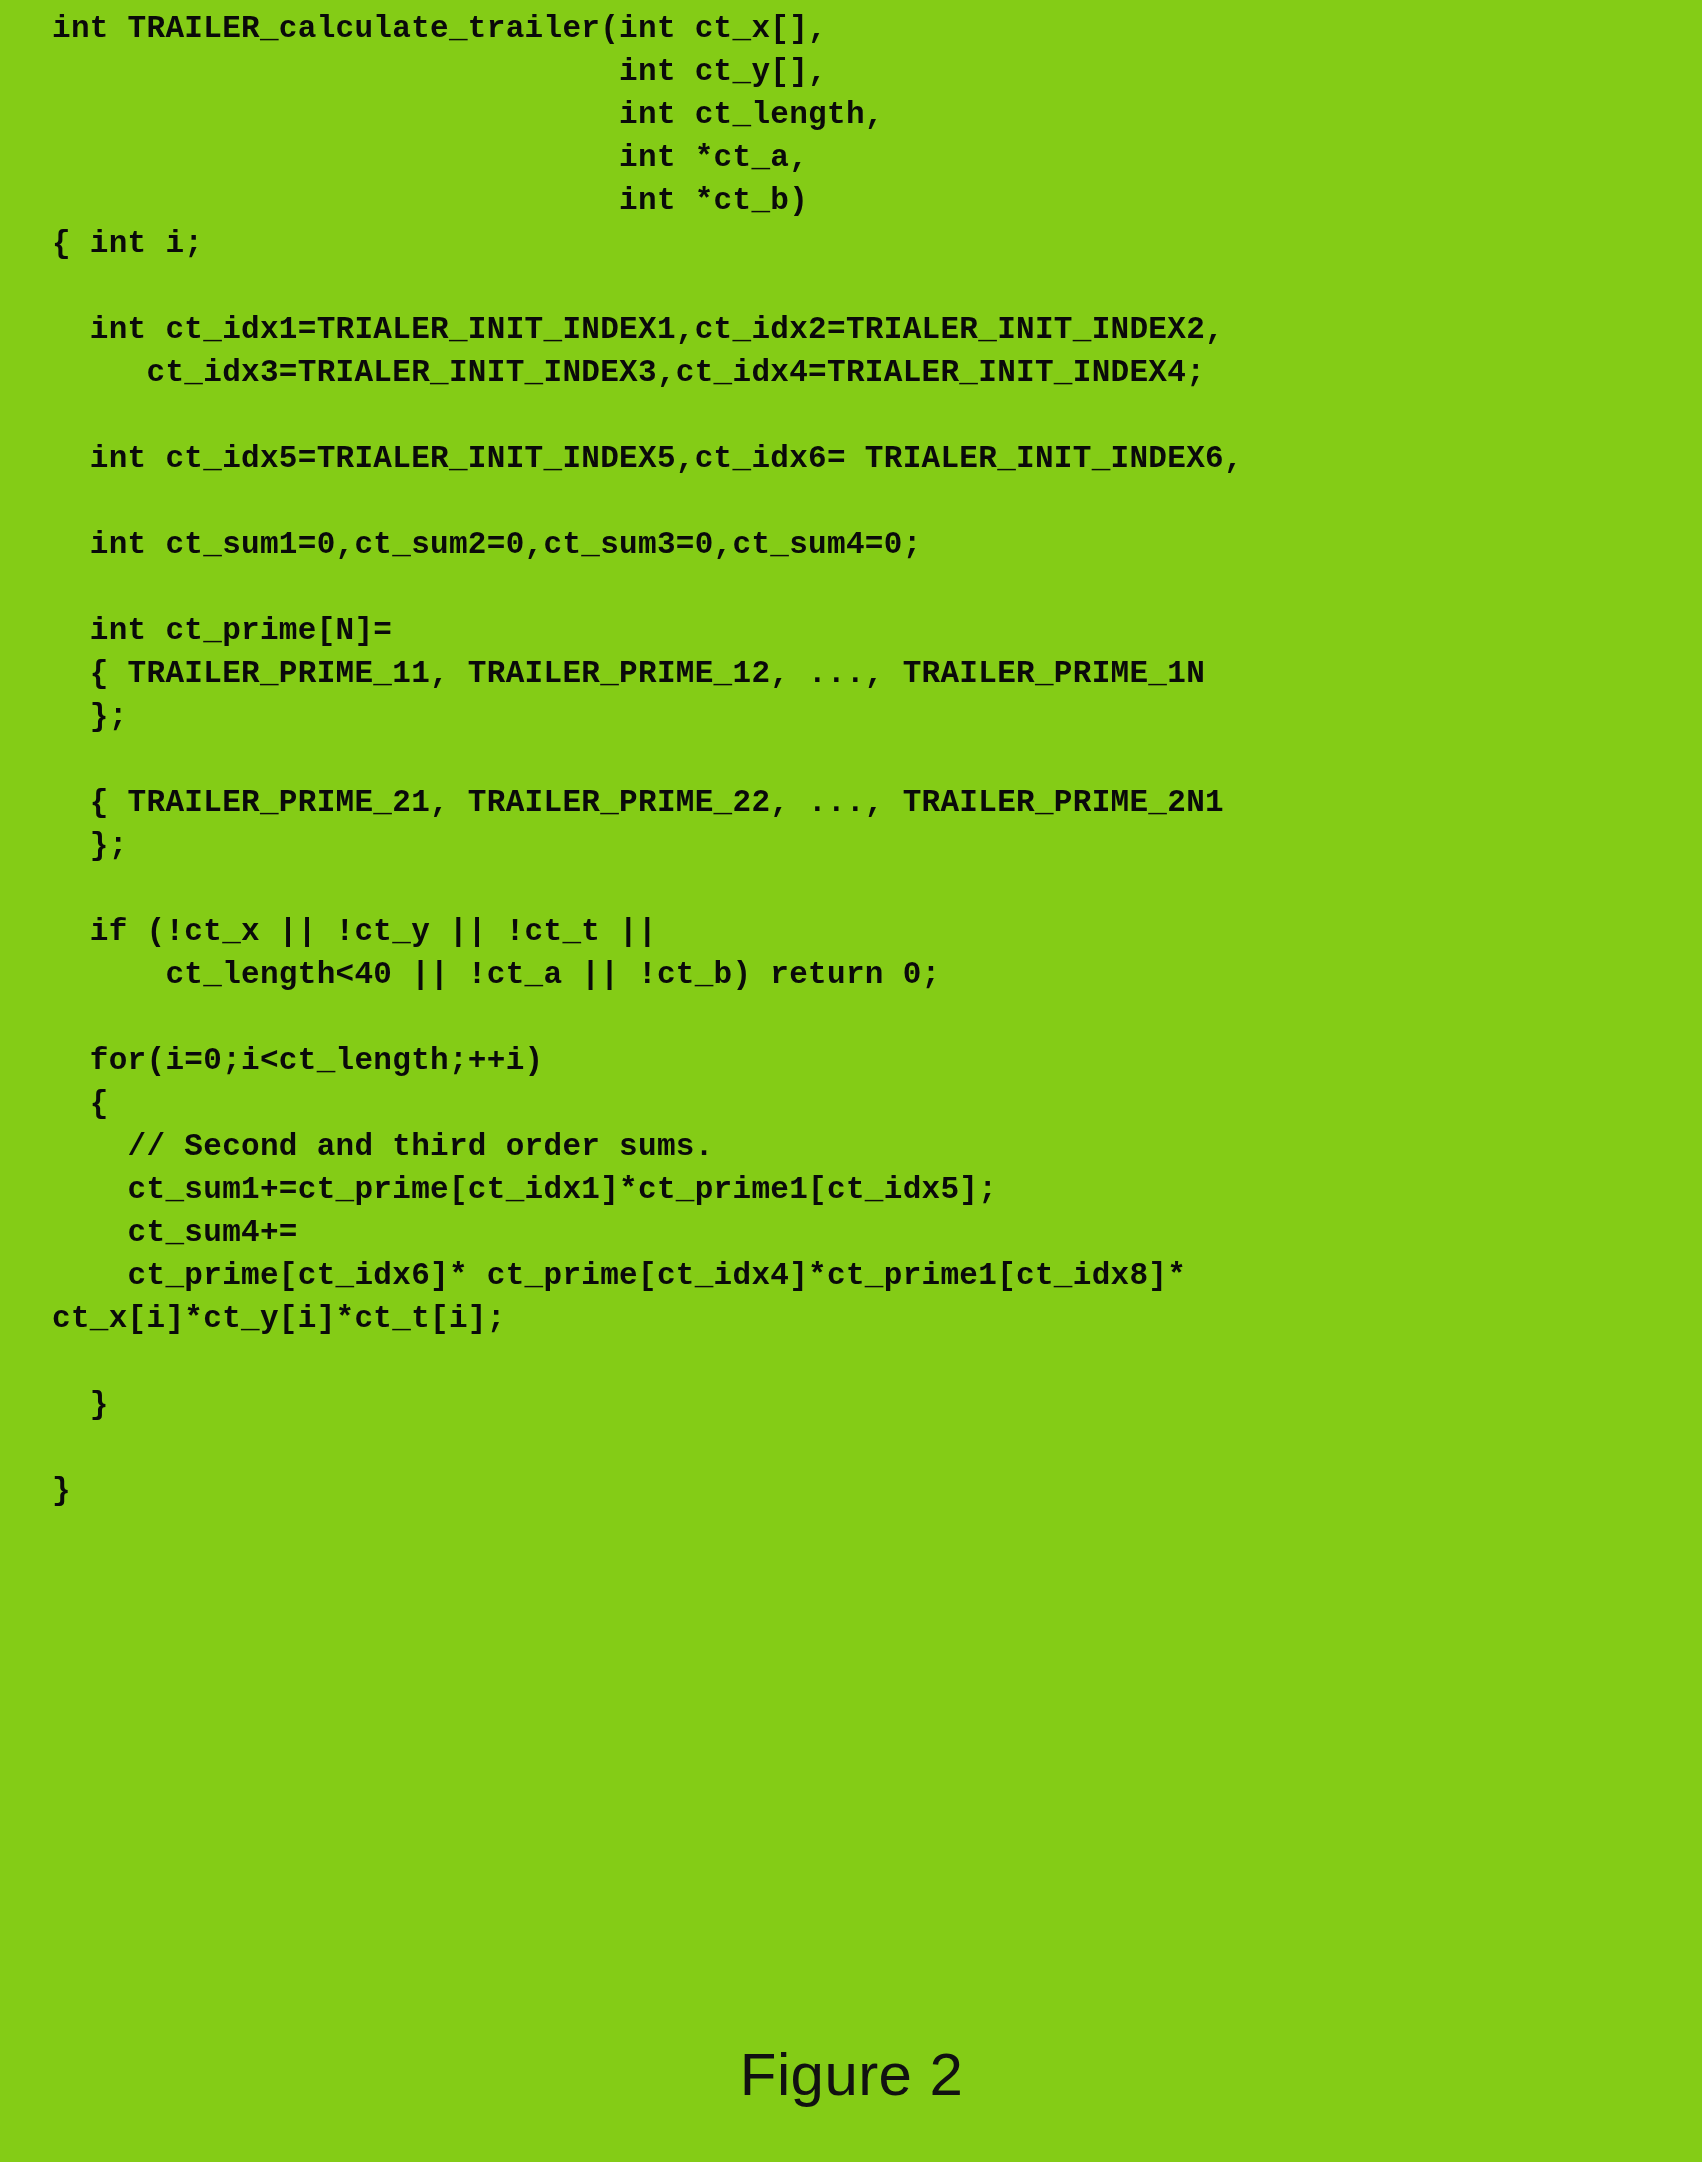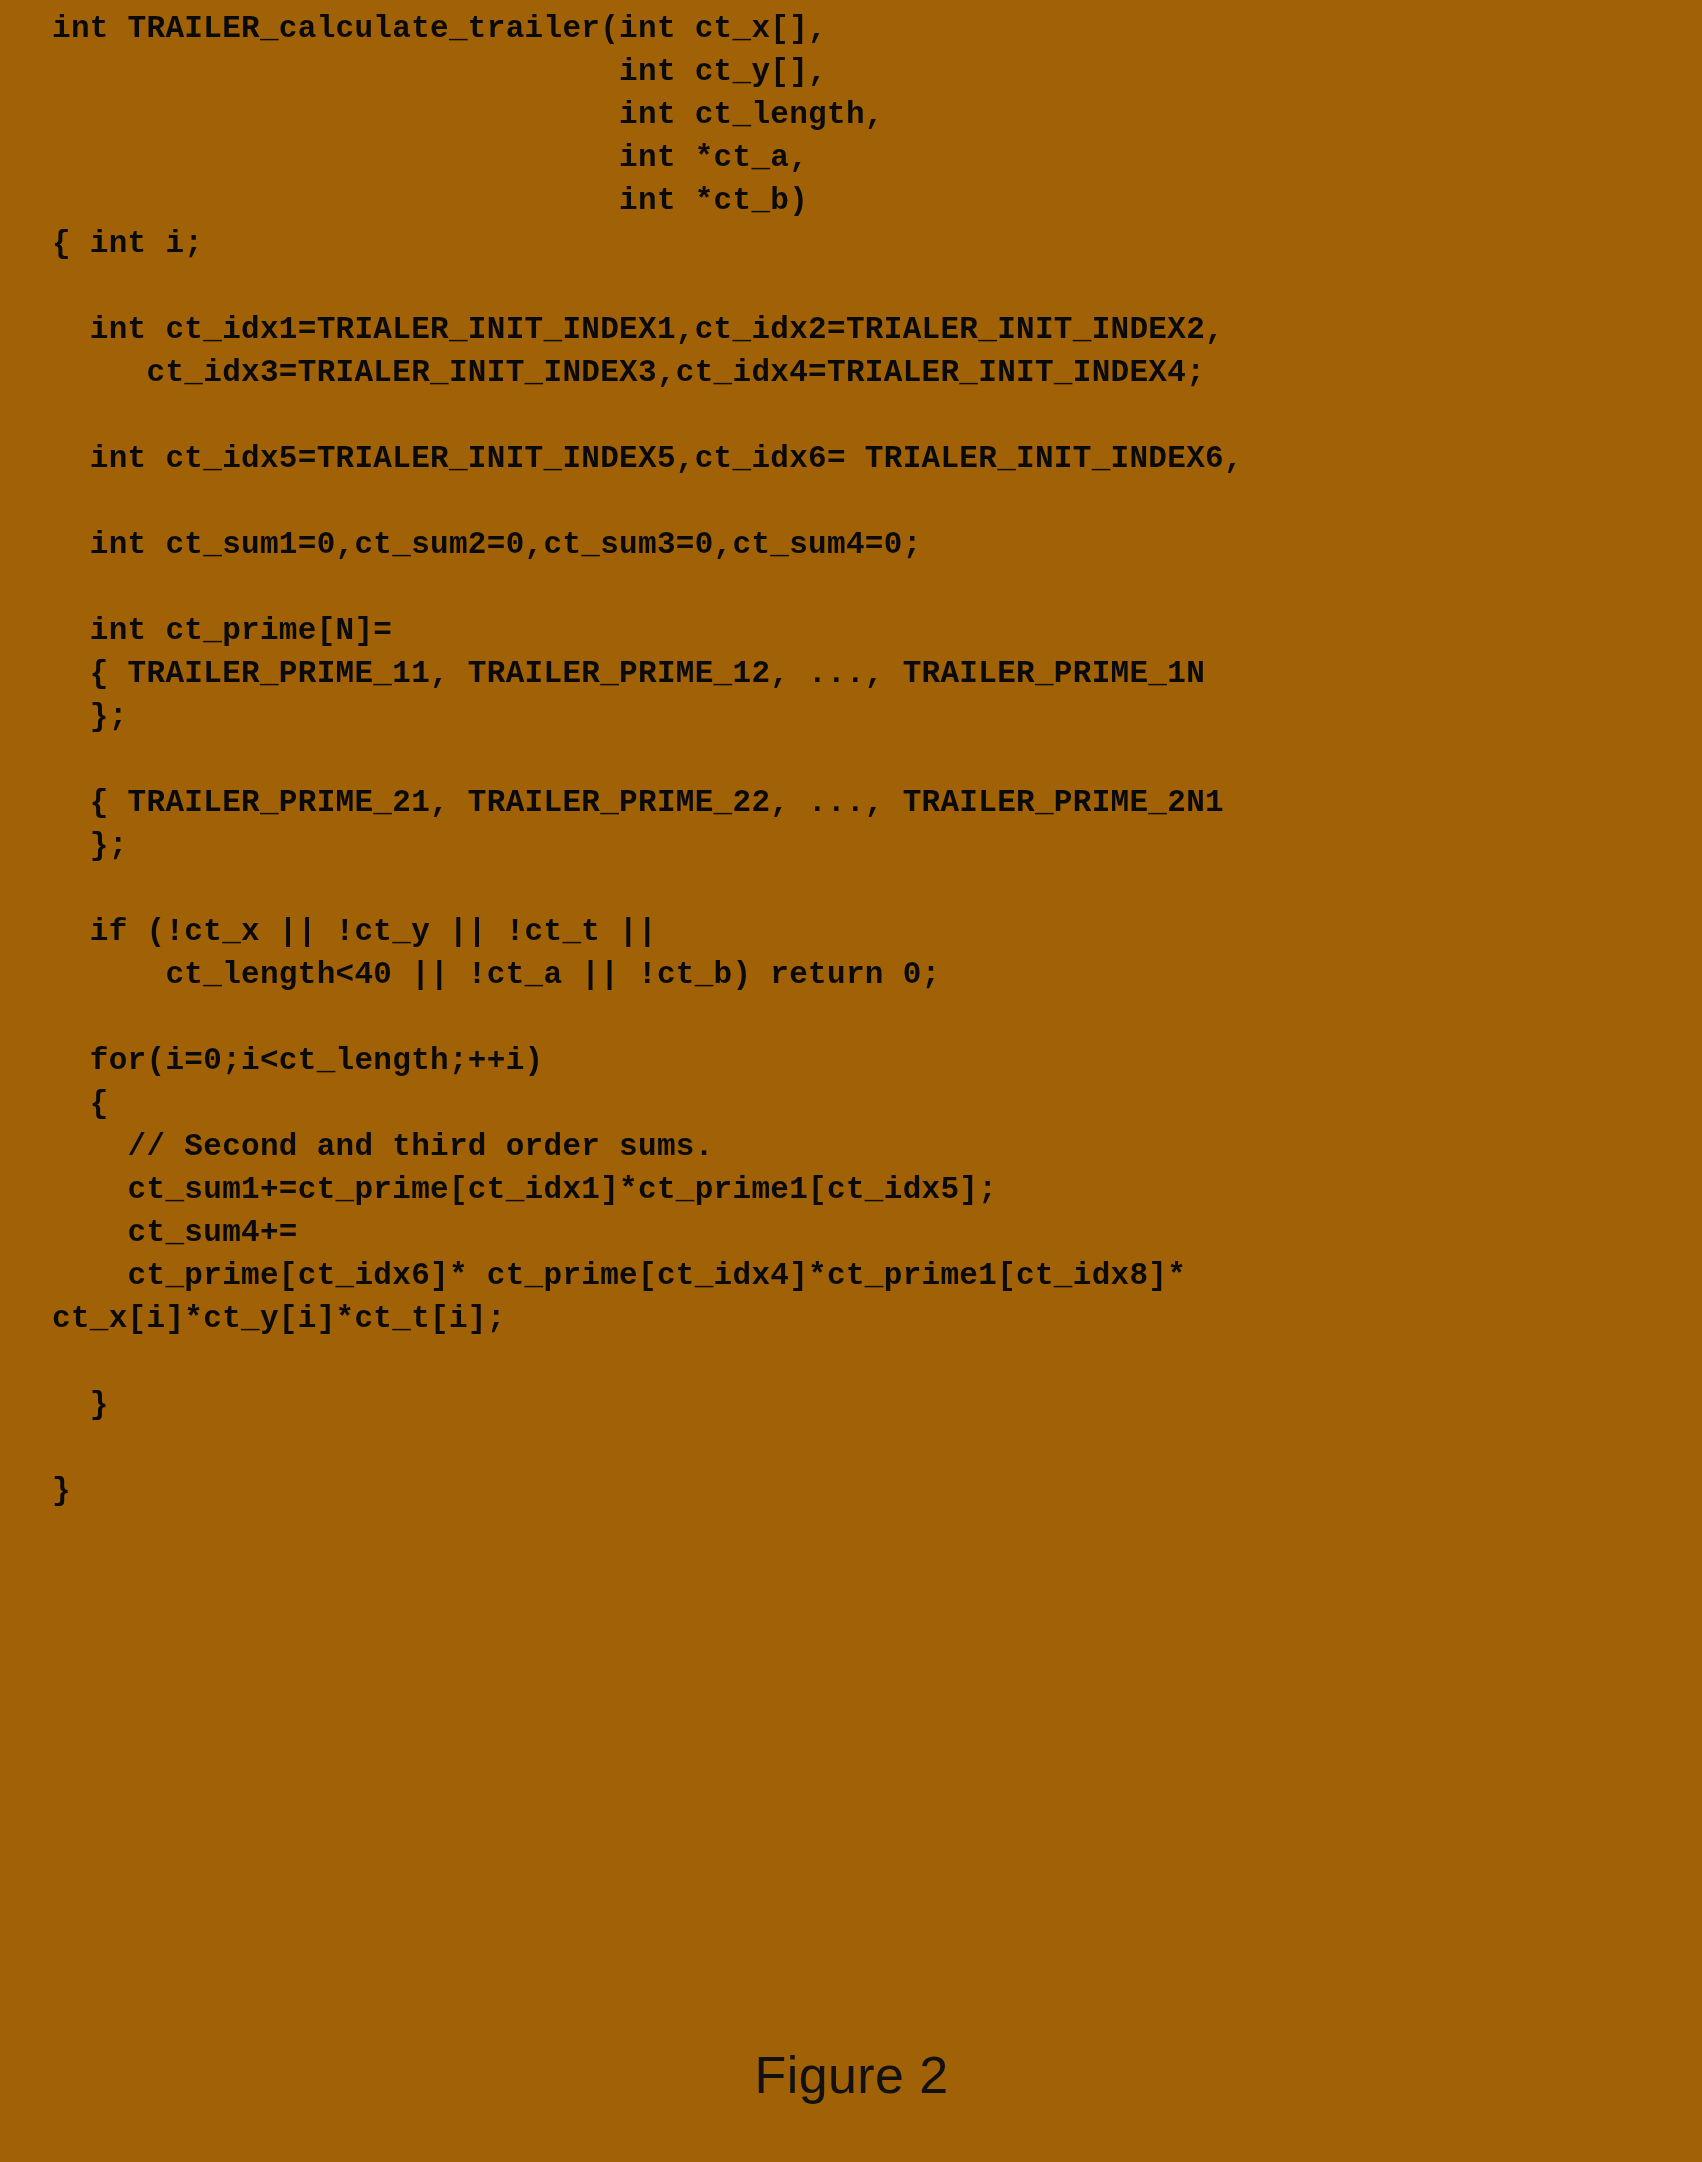--- a/index.html
+++ b/index.html
@@ -16,21 +16,21 @@
     font-family: "Liberation Mono", "DejaVu Sans Mono", monospace;
     color: #000000;
   }
 
   .page {
     position: absolute;
     left: 0;
     top: 0;
     width: 1703px;
     height: 2162px;
-    background: #a16207;
+    background: #84cc16;
   }
 
   
   .code-listing {
     position: absolute;
     left: 52px;
     top: 6.7px;
     width: 1602px;
   }
 
@@ -52,21 +52,21 @@
   }
 
   
   .figure-caption {
     position: absolute;
     left: 0;
     top: 2044px;
     width: 1703px;
     text-align: center;
     font-family: "Liberation Sans", "DejaVu Sans", sans-serif;
-    font-size: 52px;
+    font-size: 60px;
     line-height: 62px;
     font-weight: 400;
     letter-spacing: 0.4px;
     color: #111111;
     white-space: pre;
   }
 </style>
 </head>
 <body>
 

